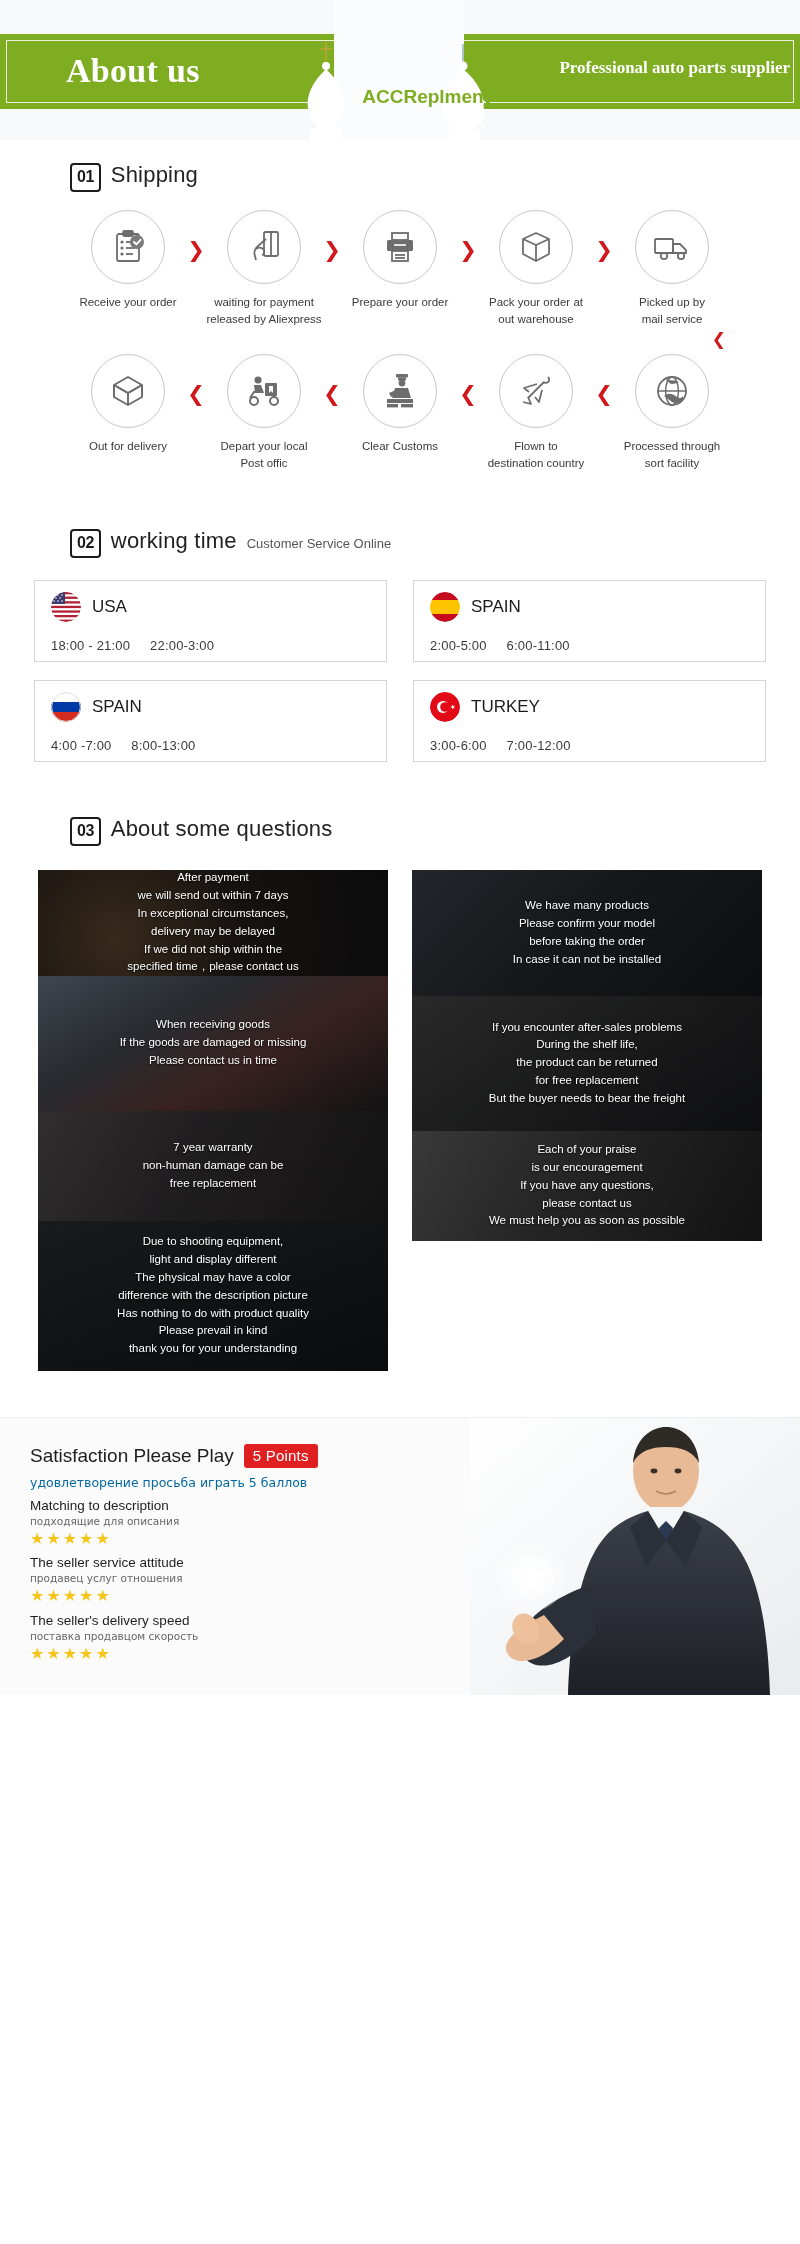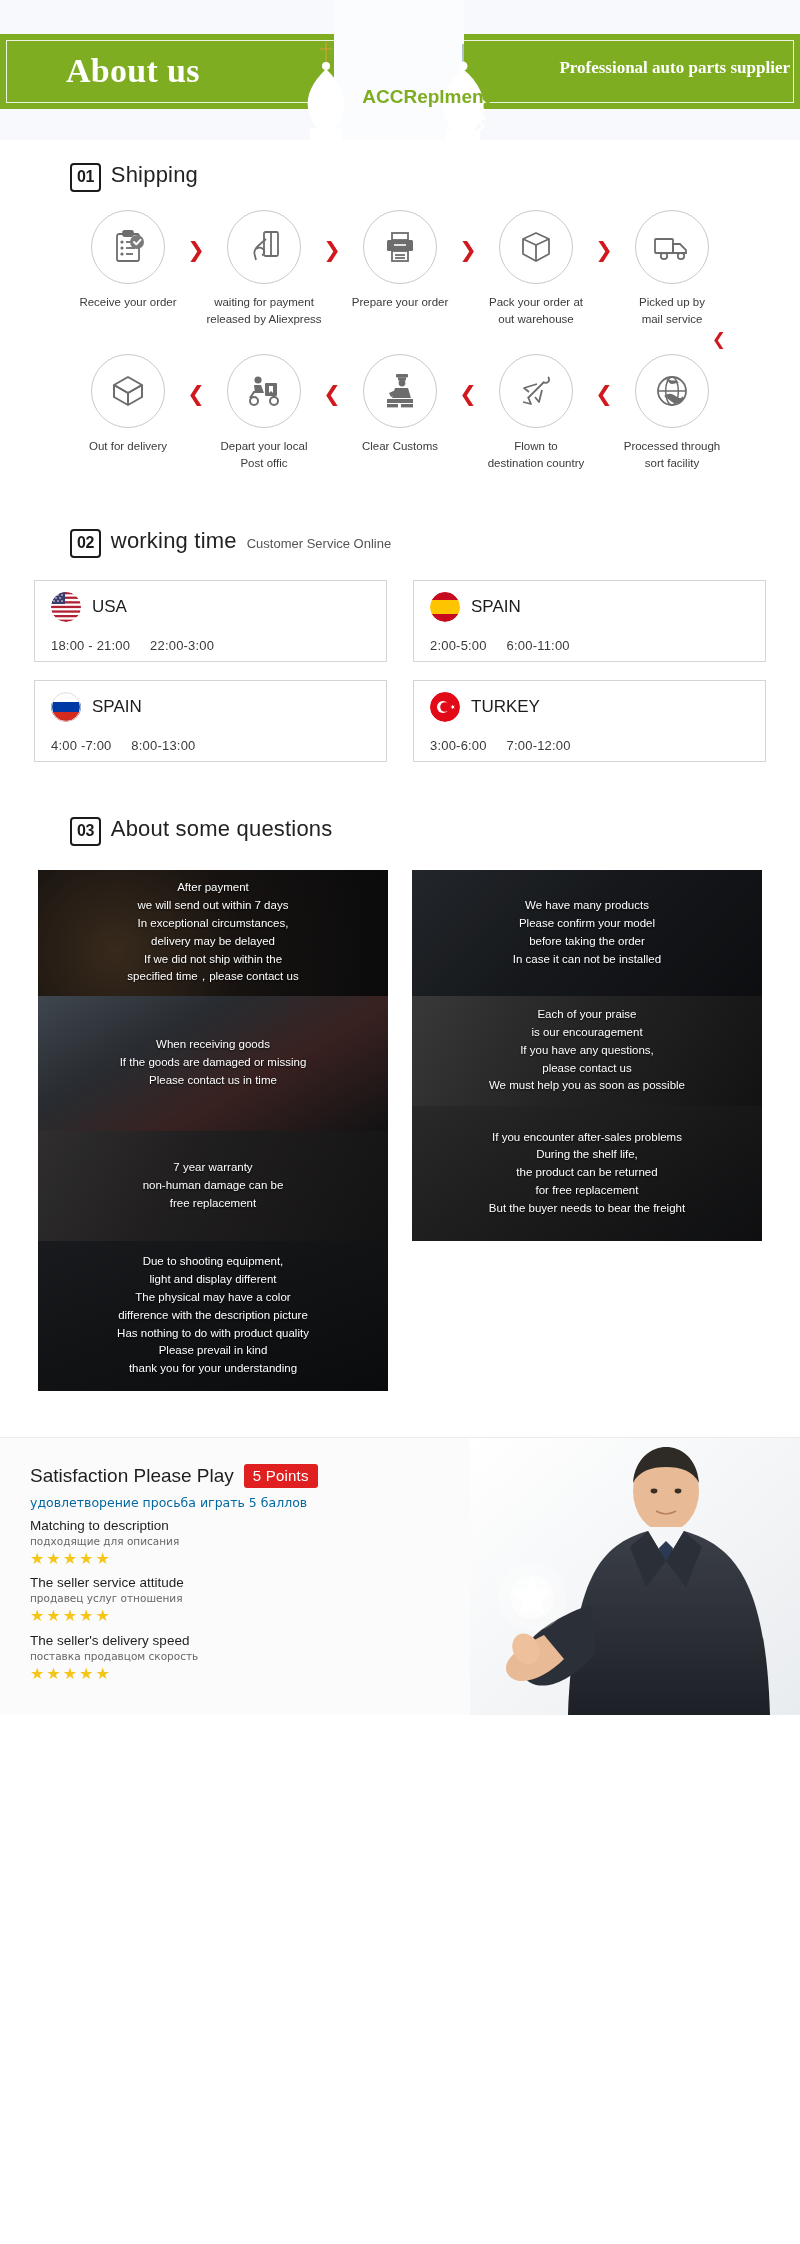--- a/index.html
+++ b/index.html
@@ -610,21 +610,21 @@
   <div class="faq-block">
     <div class="sec-head">
       <span class="num-box">03</span>
       <span class="sec-title">About some questions</span>
     </div>
 
     <div class="faq-cols">
 
       <div class="faq-col">
 
-        <div class="faq-card" style="height:126px">
+        <div class="faq-card" style="height:106px">
           <div class="faq-photo" style="background:radial-gradient(circle at 22% 64%, #6b4b2a 0%, #241a12 46%, #0d0b0a 100%);"></div>
           <div class="faq-shade"></div>
 
           <div class="faq-text" style="white-space:pre-line">After payment
 we will send out within 7 days
 In exceptional circumstances,
 delivery may be delayed
 If we did not ship within the
 specified time，please contact us</div>
         </div>
@@ -667,40 +667,40 @@
         <div class="faq-card" style="height:126px">
           <div class="faq-photo" style="background:linear-gradient(135deg,#3f4449 0%,#24272a 45%,#101112 100%);"></div>
           <div class="faq-shade"></div>
 
           <div class="faq-text" style="white-space:pre-line">We have many products
 Please confirm your model
 before taking the order
 In case it can not be installed</div>
         </div>
 
+        <div class="faq-card" style="height:135px">
+          <div class="faq-photo" style="background:linear-gradient(145deg,#4c4a46 0%,#2e2c2a 50%,#141312 100%);"></div>
+          <div class="faq-shade"></div>
+
+          <div class="faq-text" style="white-space:pre-line">If you encounter after-sales problems
+During the shelf life,
+the product can be returned
+for free replacement
+But the buyer needs to bear the freight</div>
+        </div>
+
         <div class="faq-card" style="height:110px">
           <div class="faq-photo" style="background:linear-gradient(120deg,#6d6a66 0%,#44403c 45%,#1d1b1a 100%);"></div>
           <div class="faq-shade"></div>
 
           <div class="faq-text" style="white-space:pre-line">Each of your praise
 is our encouragement
 If you have any questions,
 please contact us
 We must help you as soon as possible</div>
-        </div>
-
-        <div class="faq-card" style="height:135px">
-          <div class="faq-photo" style="background:linear-gradient(145deg,#4c4a46 0%,#2e2c2a 50%,#141312 100%);"></div>
-          <div class="faq-shade"></div>
-
-          <div class="faq-text" style="white-space:pre-line">If you encounter after-sales problems
-During the shelf life,
-the product can be returned
-for free replacement
-But the buyer needs to bear the freight</div>
         </div>
 
       </div>
 
     </div>
   </div>
 
   <div class="sat-wrap">
 
     <svg class="sat-man" viewBox="0 0 330 278" preserveAspectRatio="xMaxYMax slice">

